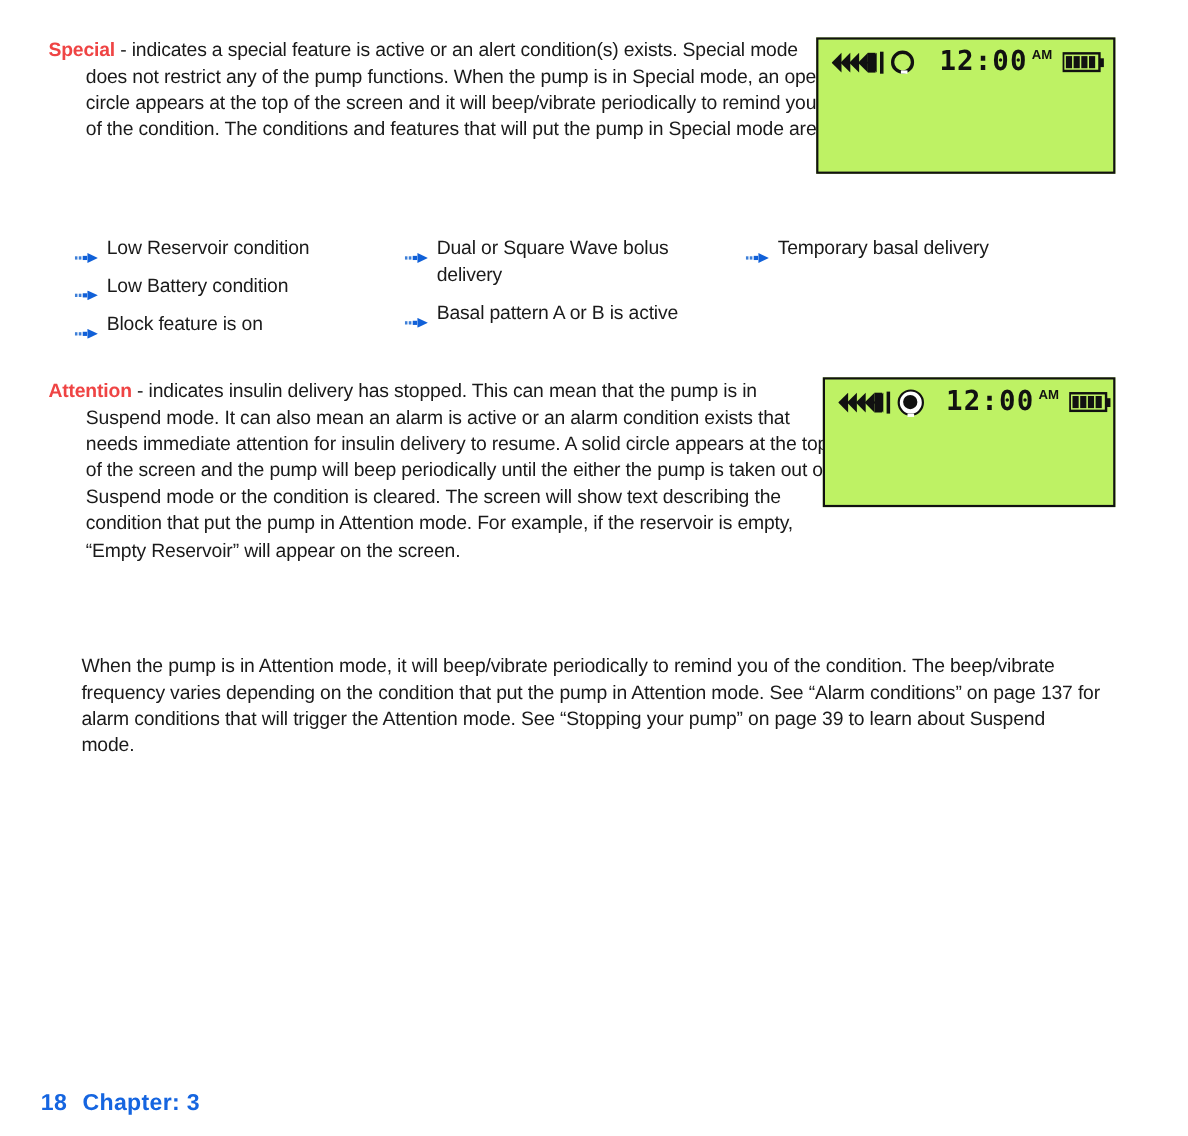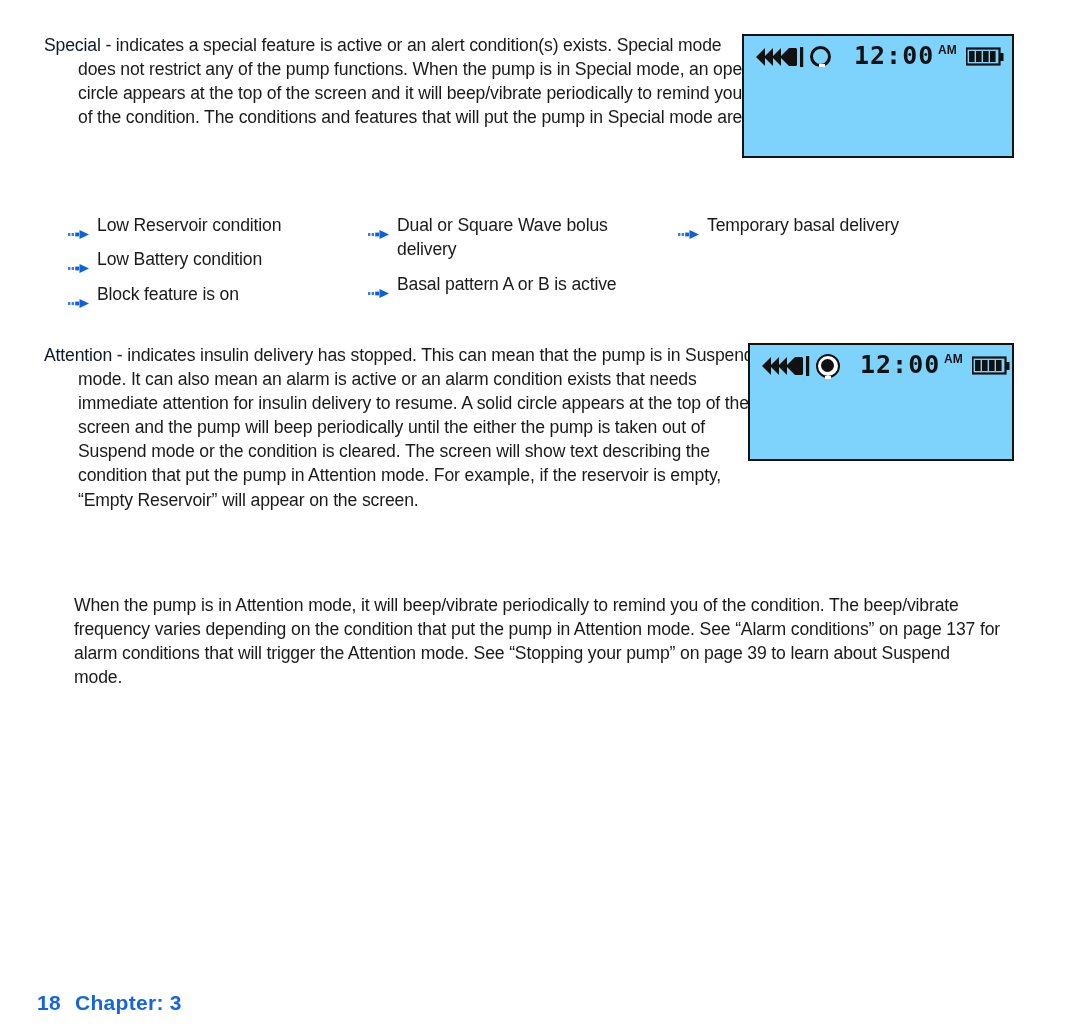--- a/index.html
+++ b/index.html
@@ -22,22 +22,22 @@
     font-size: 17.6px;
     line-height: 24.1px;
     color: #1a1a1a;
     letter-spacing: -0.15px;
   }
   .hang {
     text-indent: -34px;
     padding-left: 34px;
   }
   .kw {
-    color: #0f172a;
-    font-weight: normal;
+    color: #ef4444;
+    font-weight: bold;
   }
 
   
   .bullet-col {
     position: absolute;
   }
   .bullet-item {
     position: relative;
     padding-left: 29px;
     font-size: 17.6px;
@@ -54,21 +54,21 @@
     height: 9px;
     display: block;
   }
 
   
   .figure {
     position: absolute;
   }
   .lcd {
     border: 2.5px solid #111111;
-    background: #7dd3fc;
+    background: #bef264;
     box-sizing: border-box;
     position: relative;
   }
   .lcd-statusbar {
     position: absolute;
     left: 0; right: 0;
     top: 6px;
     height: 30px;
   }
   .si {

